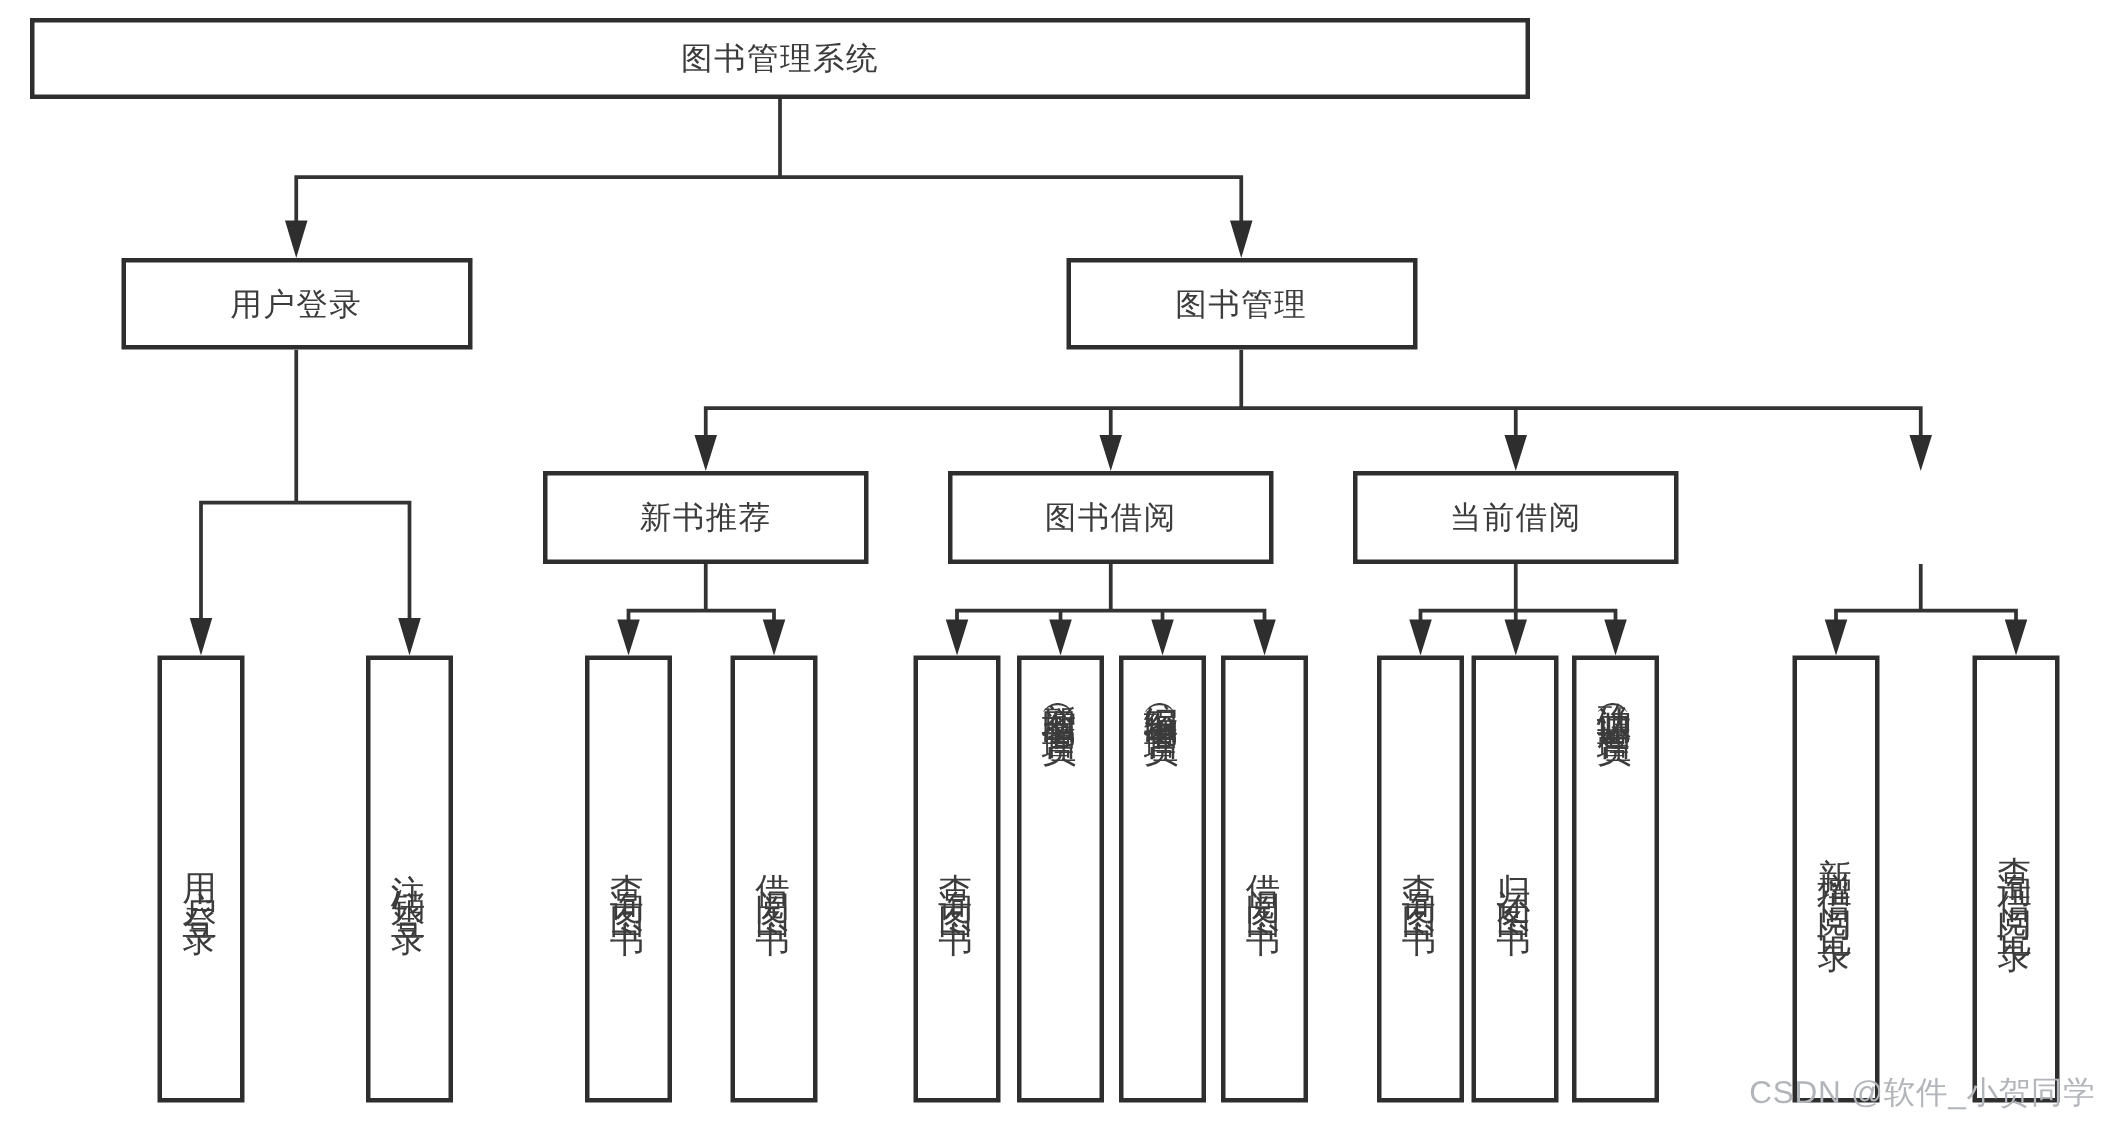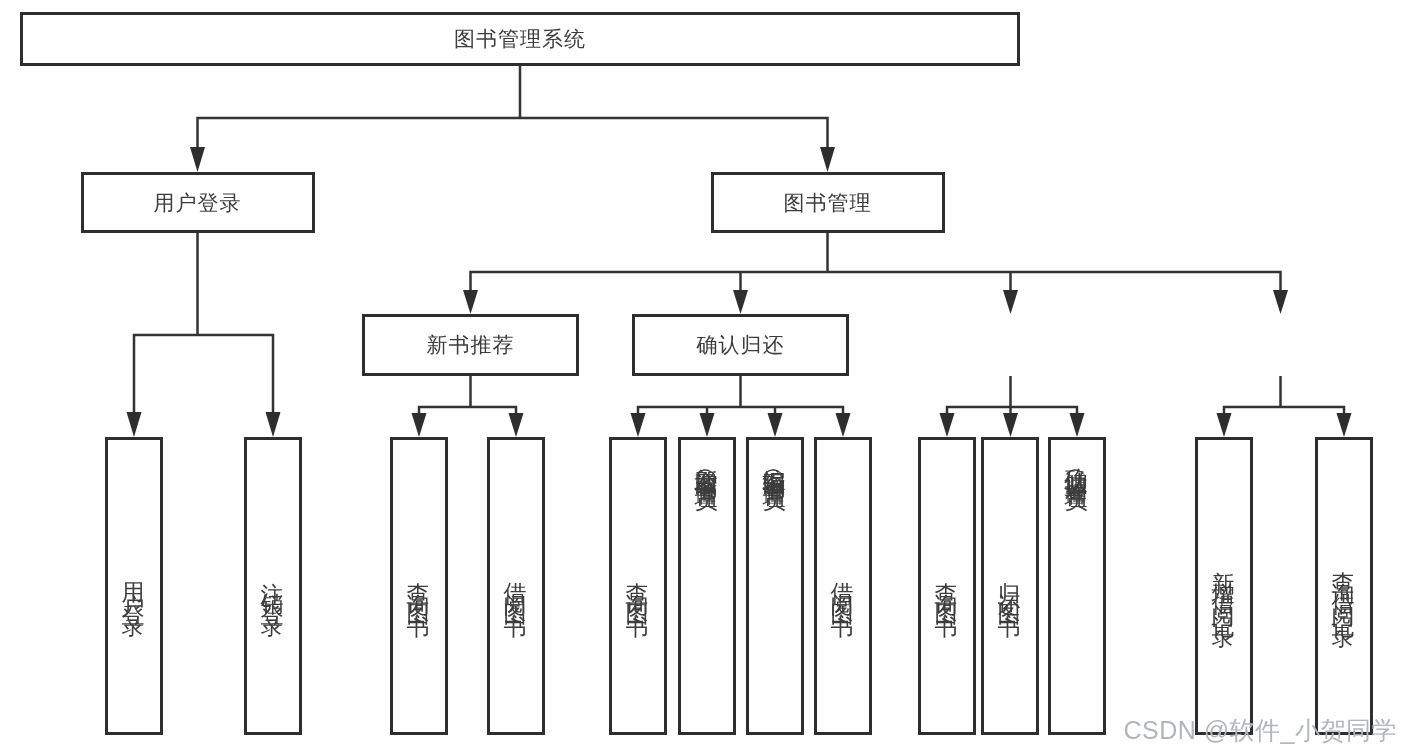--- a/index.html
+++ b/index.html
@@ -21,21 +21,21 @@
   .leaf{top:437px;width:58px;height:298px;}
   .vtext{
     position:absolute;left:50%;top:50%;transform:translate(-50%,-50%);
     writing-mode:vertical-rl;text-orientation:mixed;
     font-size:23px;color:#3c3c3c;white-space:nowrap;
   }
   .sp4{letter-spacing:11px;}
   .sp6{letter-spacing:11px;}
   .spL{letter-spacing:3px;top:10px;transform:translateX(-50%);}
   .watermark{
-    position:absolute;right:8px;top:714px;font-size:25px;
+    position:absolute;right:8px;top:714px;font-size:21px;
     color:#b2b5ba;letter-spacing:0.5px;white-space:nowrap;
   }
 </style>
 </head>
 <body>
 
 <div class="canvas">
 
   <svg class="connectors" width="1405" height="747" viewBox="0 0 1405 747">
     <g stroke="#333333" stroke-width="2.5" fill="none">
@@ -96,21 +96,24 @@
     <span class="hlabel">用户登录</span>
   </div>
   <div class="box l3-box" style="left:362px">
     <span class="hlabel">新书推荐</span>
   </div>
 
   <div class="box l2-box" style="left:710.5px">
     <span class="hlabel">图书管理</span>
   </div>
   <div class="box l3-box" style="left:632px">
-    <span class="hlabel">确认归还</span>
+    <span class="hlabel">图书借阅</span>
+  </div>
+  <div class="box l3-box" style="left:902px">
+    <span class="hlabel">当前借阅</span>
   </div>
 
   <div class="box leaf" style="left:105px">
     <span class="vtext sp4">用户登录</span>
   </div>
   <div class="box leaf" style="left:244px">
     <span class="vtext sp4">注销登录</span>
   </div>
 
   <div class="box leaf" style="left:390px">

